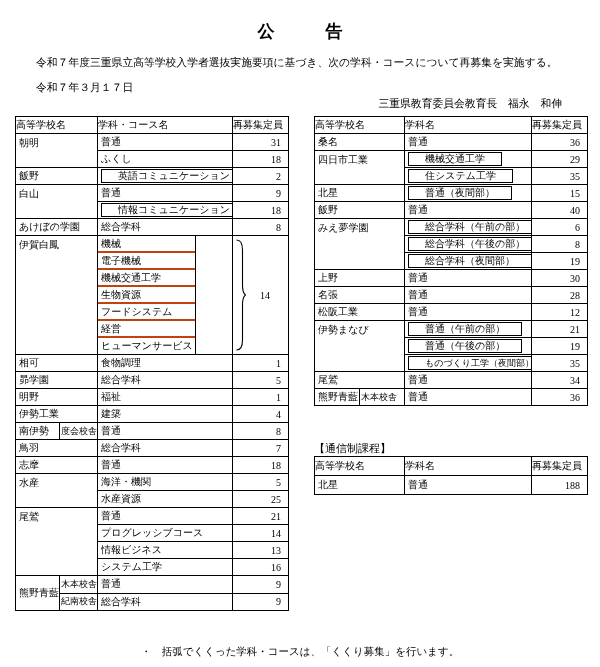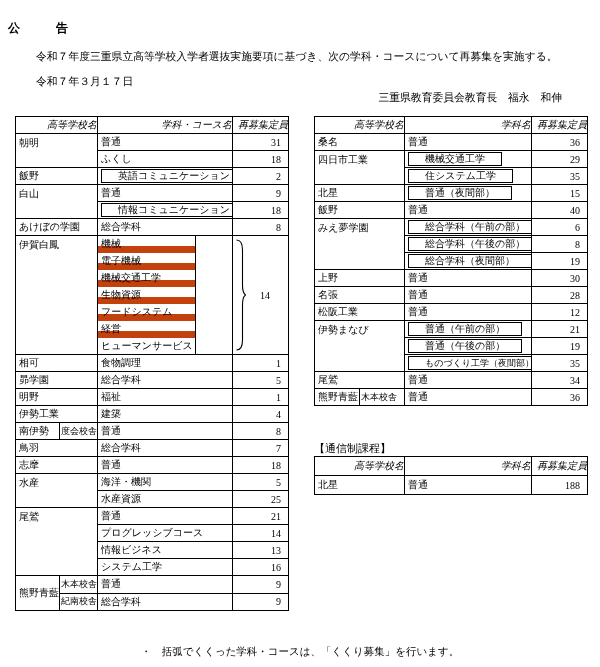--- a/index.html
+++ b/index.html
@@ -2,50 +2,50 @@
 <html><head>
 <meta charset="utf-8">
 <title>公告</title>
 <style>
   * { margin:0; padding:0; box-sizing:border-box; }
   html,body { background:#fff; }
   body {
     width:600px; height:667px; position:relative; overflow:hidden;
     color:#000; font-family:"Liberation Serif", serif;
   }
-  .title { padding-top:20px; text-align:left; font-size:12px; font-weight:bold;margin-left:8px; }
+  .title { padding-top:20px; text-align:center; font-size:17px; font-weight:bold; }
   .intro { margin-top:13px; padding-left:36px; font-size:10.8px; white-space:nowrap; }
   .date  { margin-top:11px; padding-left:36px; font-size:10.8px; }
   .signature { margin-top:2px; padding-right:38px; font-size:10.8px; text-align:right; }
 
   .col { position:absolute; top:116px; width:273px; }
   .col-left  { left:15px; }
   .col-right { left:314px; }
   .section-label { font-size:11px; height:14px; line-height:13px; }
   .corr { margin-top:36px; }
 
   table { border-collapse:collapse; table-layout:fixed; width:273px; }
   th,td {
     border:1px solid #000; font-size:10px; font-weight:normal;
     padding:0; vertical-align:middle; white-space:nowrap; overflow:hidden;
   }
-  th { height:17px; text-align:right;font-style:italic; }
+  th { height:17px; text-align:left; }
   td { height:17px; }
   .tbl-corr th, .tbl-corr td { height:19px; }
   td.school { padding-left:3px; text-align:left; }
   td.top { vertical-align:top; padding-top:2px; }
   td.dept { padding-left:3px; }
   td.quota { text-align:right; padding-right:7px; }
 
   .boxed { display:inline-block; border:1px solid #000; padding:0 16px; line-height:12px; font-size:10px; vertical-align:middle; }
   td.condensed .boxed { font-size:9px; }
 
   td.stack-cell { padding:0; vertical-align:top; }
   .stack { width:98px; border-right:1px solid #000; }
-  .stack > div { height:17px; line-height:16px; border-bottom:7px solid #c2410c; padding-left:3px; }
+  .stack > div { height:17px; line-height:16px; border-bottom:2px solid #c2410c; padding-left:3px; }
   .stack > div:last-child { border-bottom:none; height:16px; }
 
   td.brace-cell { padding:0; }
   .brace-wrap { display:flex; align-items:center; height:118px; padding-left:2px; }
   .brace-num { margin-left:14px; font-size:10px; }
 
   td.split-cell { padding:0; vertical-align:top; }
   .split { display:flex; height:16px; align-items:stretch; }
   .split.tall { height:34px; }
   .split .sname { width:44px; display:flex; align-items:center; padding-left:3px; }

